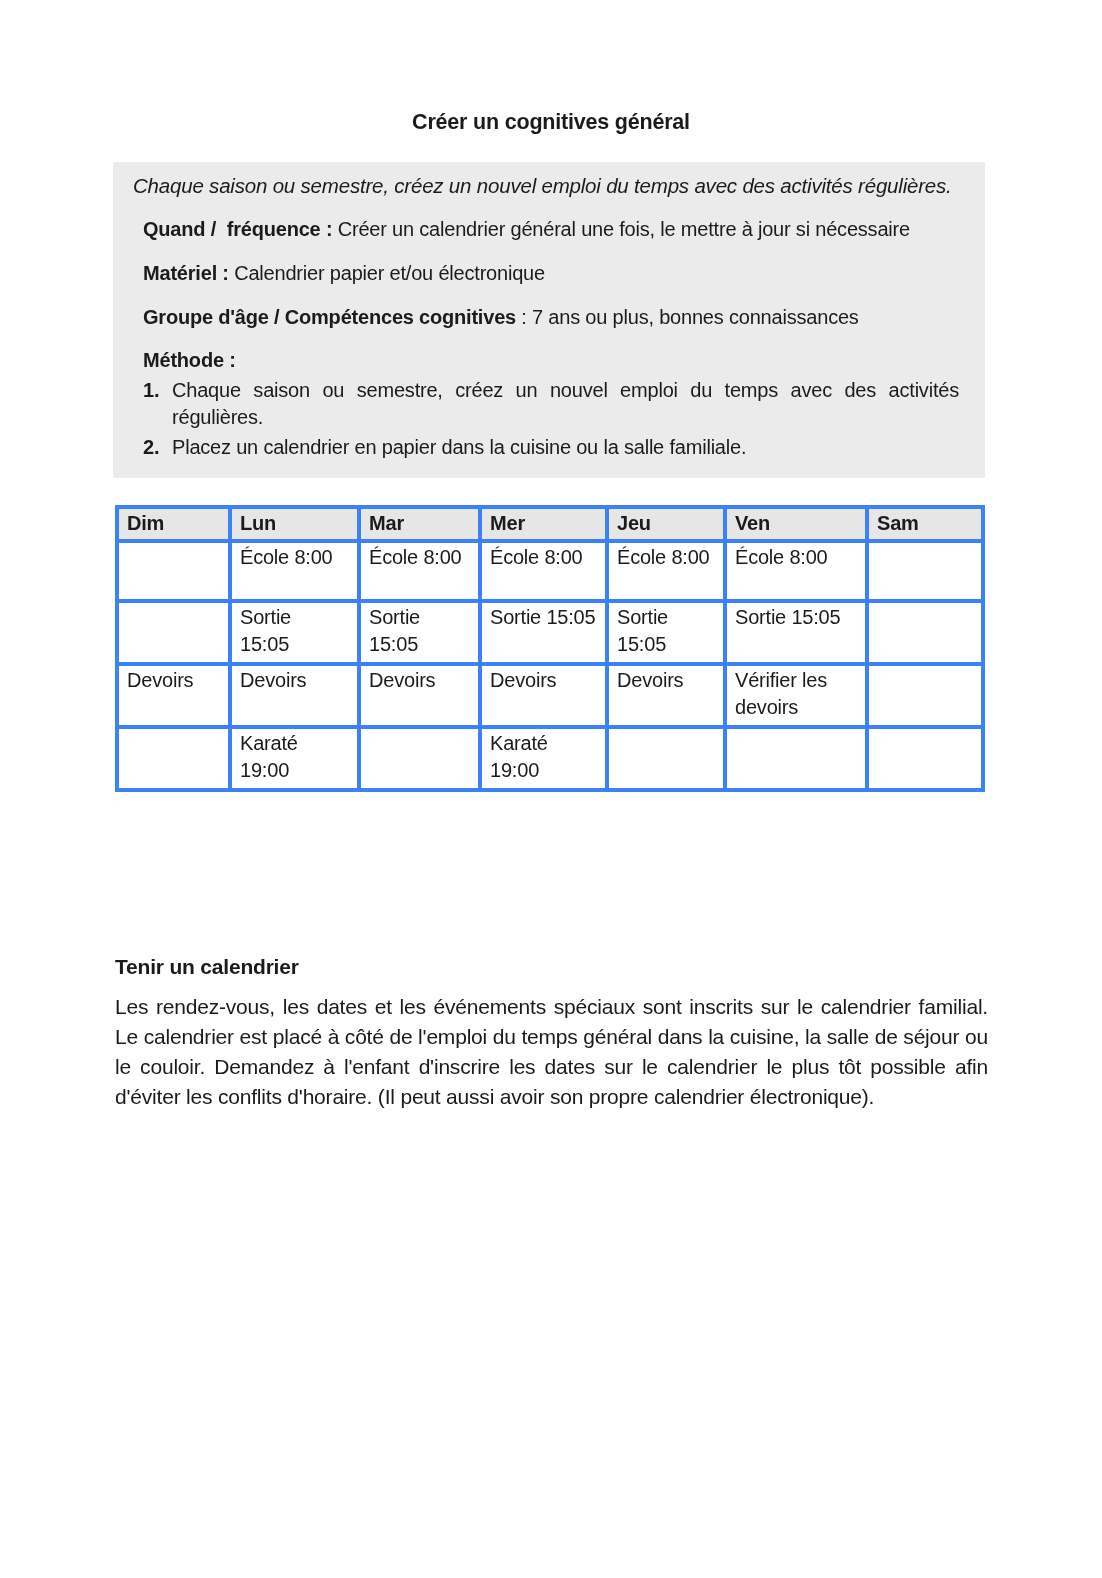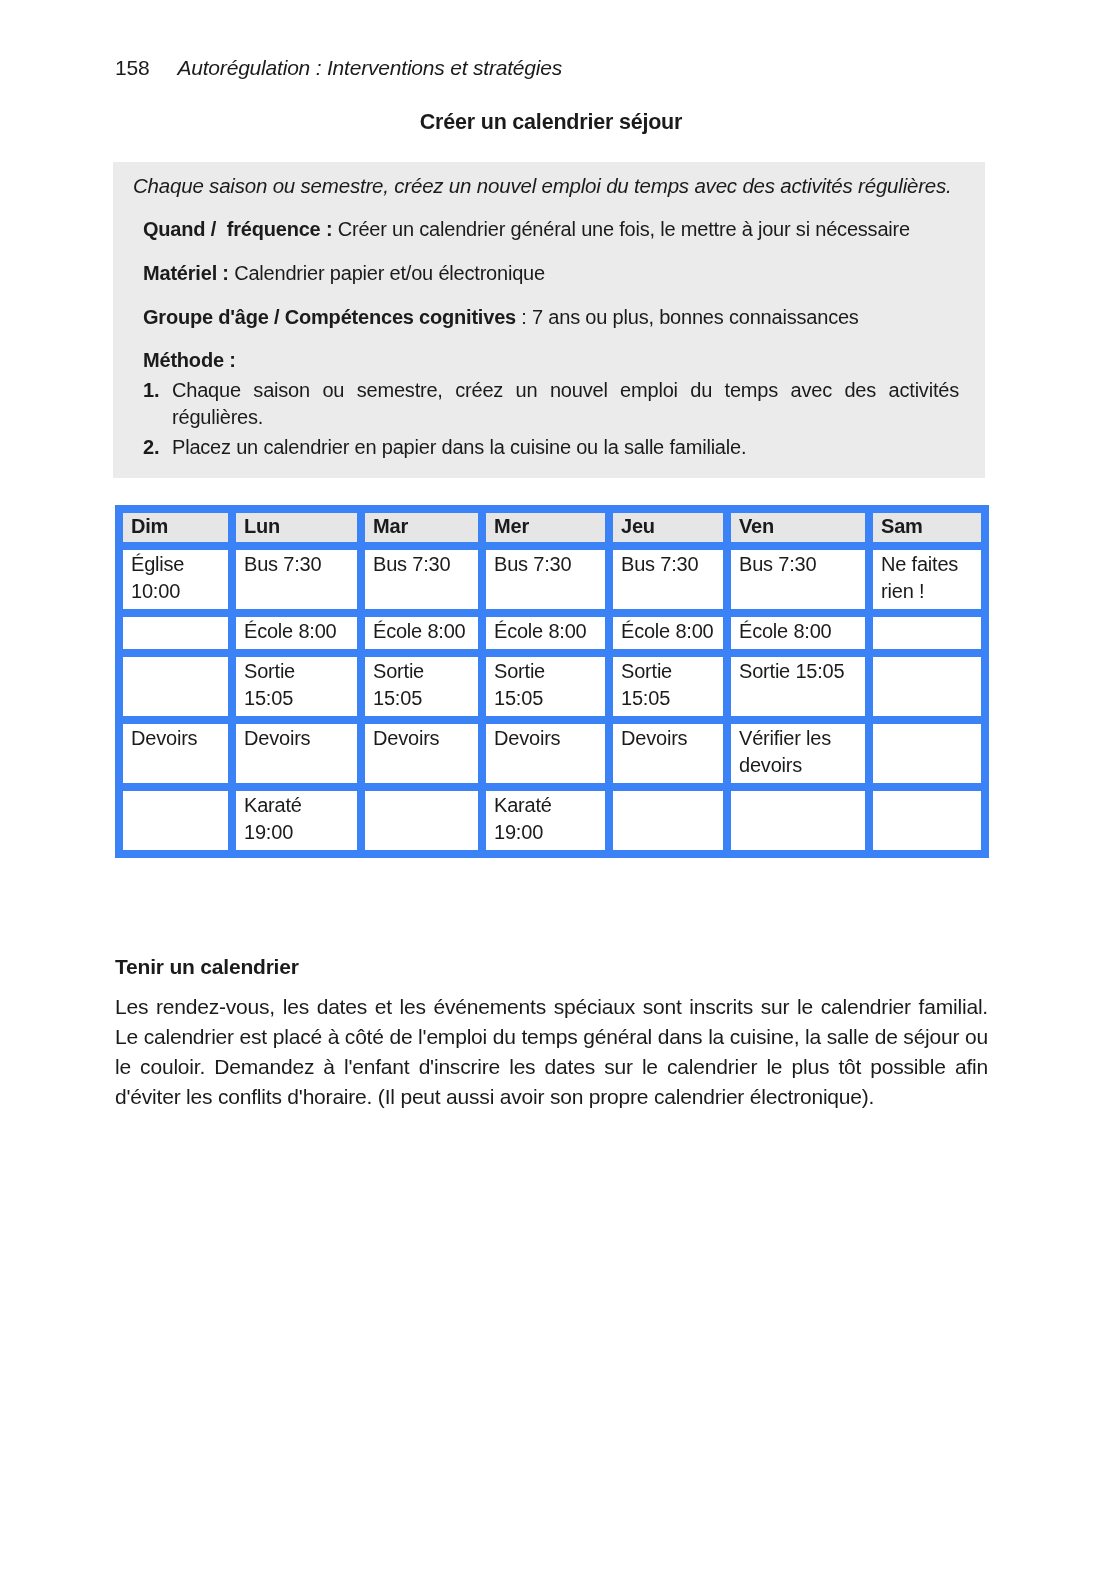--- a/index.html
+++ b/index.html
@@ -48,21 +48,21 @@
   .step-text { flex:1; }
   .justify-full { display:block; text-align:justify; text-align-last:justify; }
 
   
   .schedule-table {
     position:absolute; top:505px; left:115px;
     border-collapse:collapse; table-layout:fixed; width:866px;
     font-size:20px;
   }
   .schedule-table th, .schedule-table td {
-    border:8px solid #3b82f6;
+    border:4px solid #3b82f6;
     text-align:left; vertical-align:top;
     padding:1px 6px 4px 8px;
     white-space:pre-line;
     line-height:27px;
     overflow:hidden;
   }
   .schedule-table th {
     background:#e6e6e6; font-weight:bold;
     height:34px; vertical-align:middle; padding-top:0; padding-bottom:2px;
   }
@@ -81,26 +81,22 @@
   .body-par {
     position:absolute; top:992px; left:115px; width:873px;
     font-size:21px; line-height:30px; text-align:justify;
   }
 </style>
 </head>
 <body>
 
 <div class="page">
 
-  <div class="running-head">
-    <span class="page-number">158</span>
-    <span class="running-title">Autorégulation : Interventions et stratégies</span>
-  </div>
 
-  <h1 class="main-title">Créer un calendrier séjour</h1>
+  <h1 class="main-title">Créer un cognitives général</h1>
 
   <div class="intro-box">
     <div class="intro-line">Chaque saison ou semestre, créez un nouvel emploi du temps avec des activités régulières.</div>
 
     <div class="field">
       <span class="field-label">Quand /  fréquence : </span><span class="field-value">Créer un calendrier général une fois, le mettre à jour si nécessaire</span>
     </div>
 
     <div class="field">
       <span class="field-label">Matériel : </span><span class="field-value">Calendrier papier et/ou électronique</span>
@@ -139,31 +135,20 @@
         <th>Lun</th>
         <th>Mar</th>
         <th>Mer</th>
         <th>Jeu</th>
         <th>Ven</th>
         <th>Sam</th>
       </tr>
     </thead>
     <tbody id="schedule-tbody">
         <tr>
-          <td>Église
-10:00</td>
-          <td>Bus 7:30</td>
-          <td>Bus 7:30</td>
-          <td>Bus 7:30</td>
-          <td>Bus 7:30</td>
-          <td>Bus 7:30</td>
-          <td>Ne faites
-rien !</td>
-        </tr>
-        <tr>
           <td></td>
           <td>École 8:00</td>
           <td>École 8:00</td>
           <td>École 8:00</td>
           <td>École 8:00</td>
           <td>École 8:00</td>
           <td></td>
         </tr>
         <tr>
           <td></td>

